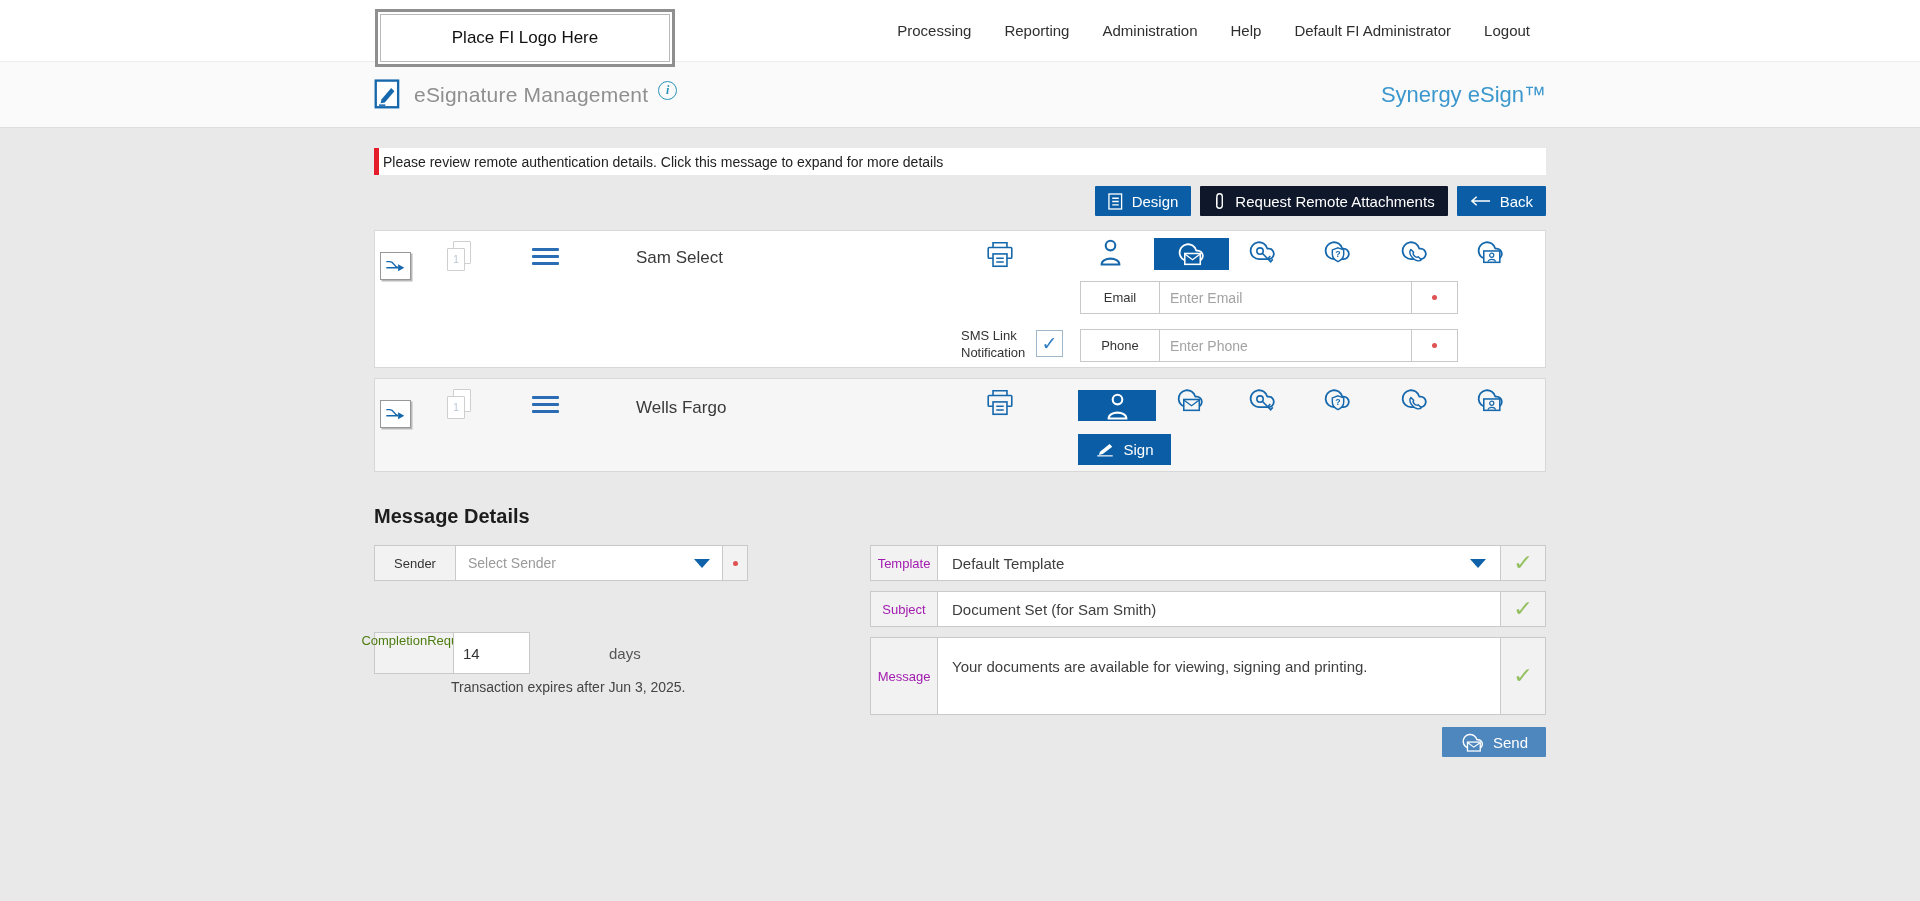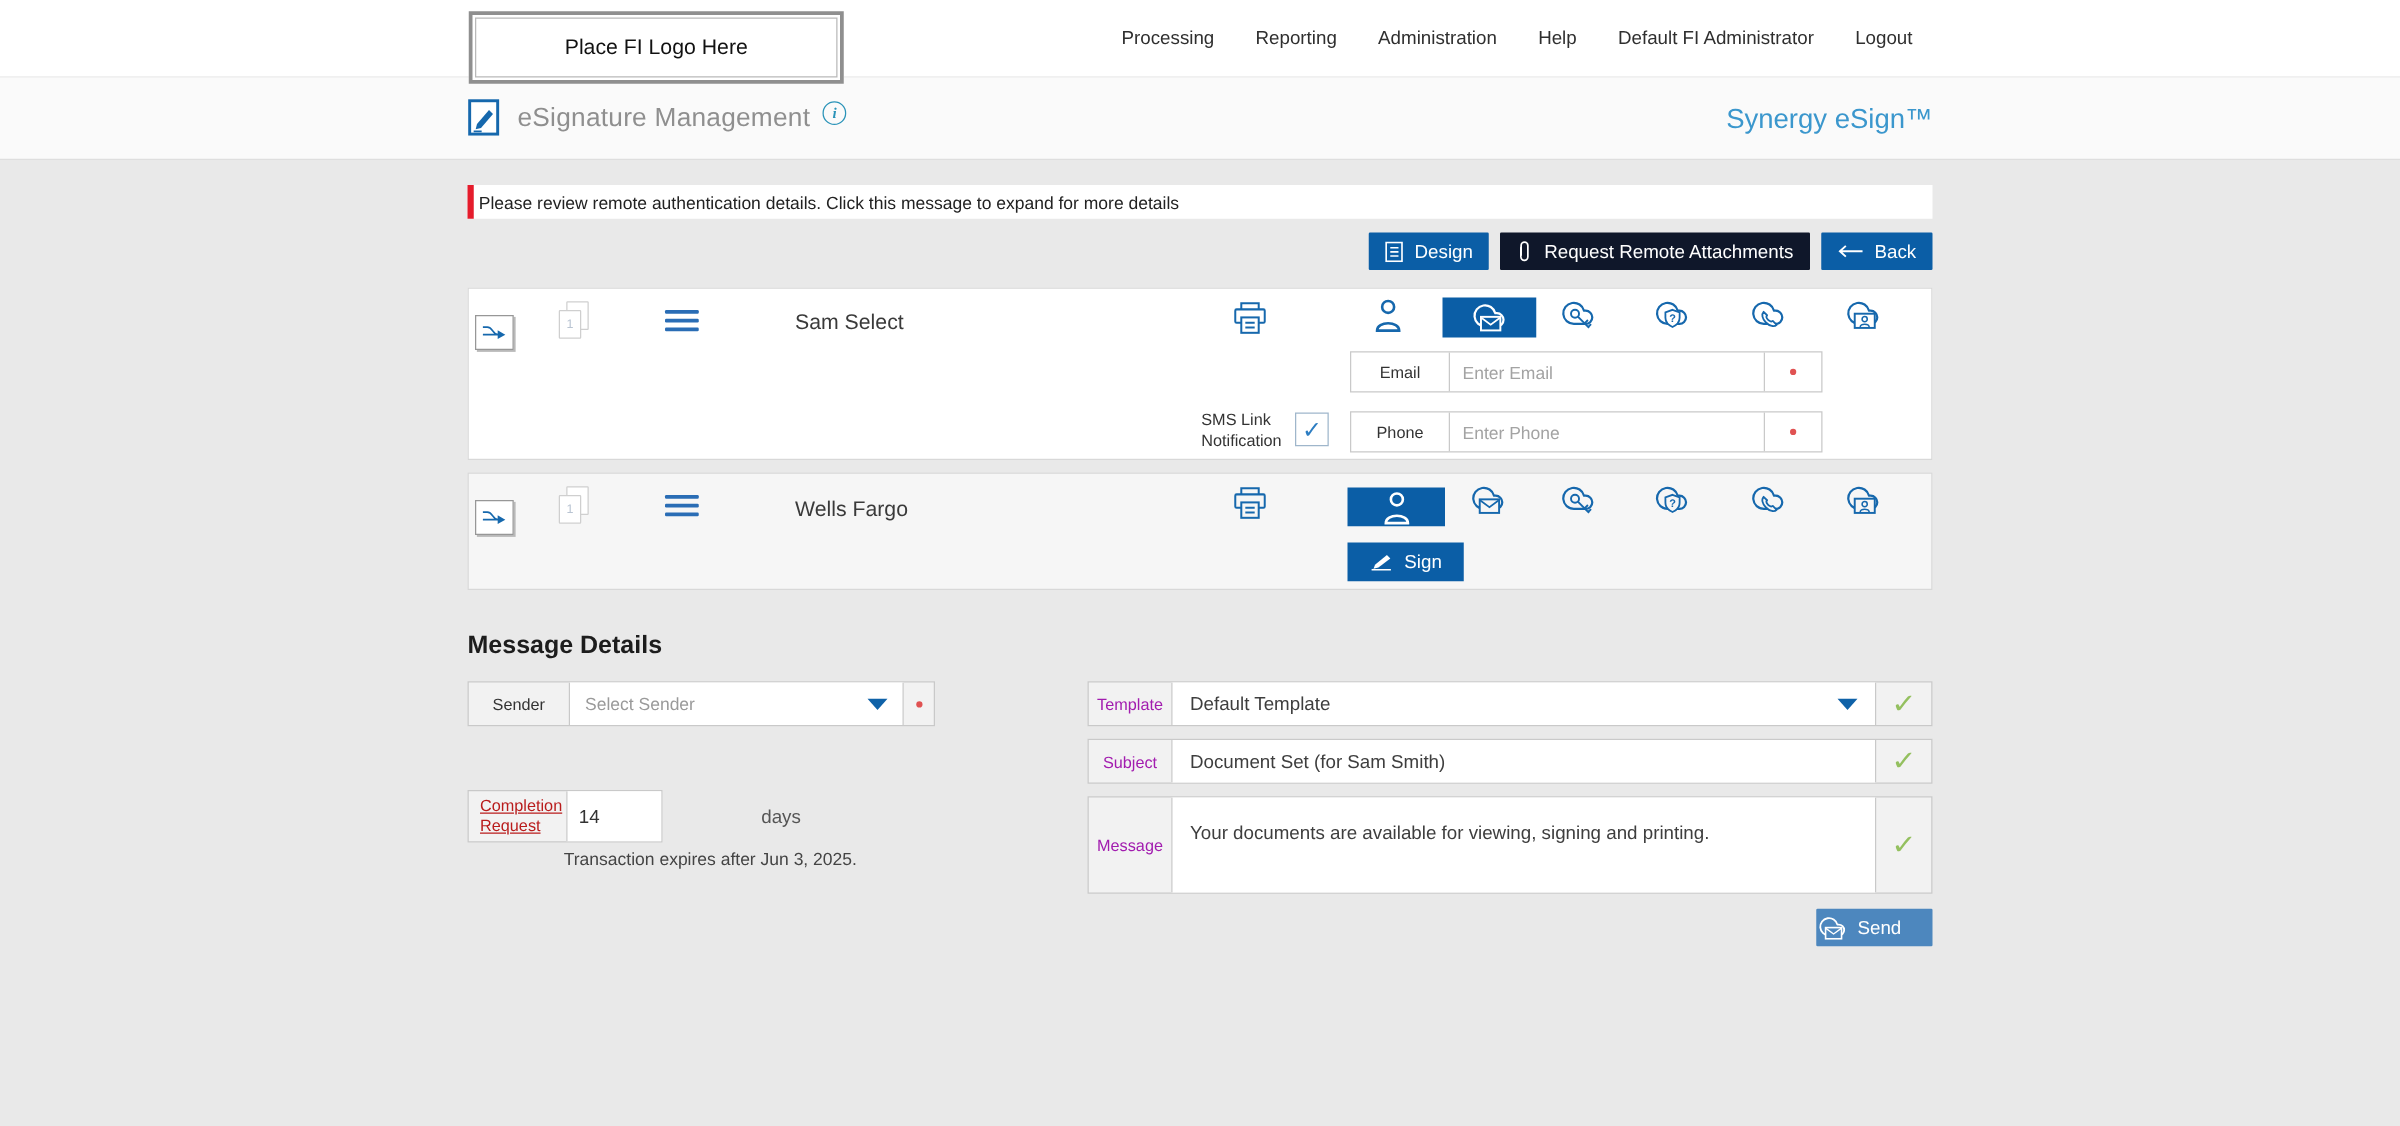--- a/index.html
+++ b/index.html
@@ -66,35 +66,35 @@
   .md-grid { margin-top:17px; display:flex; justify-content:space-between; align-items:flex-start; }
   .md-left { width:420px; }
   .md-right { width:676px; }
   .sender-row { width:374px; height:36px; background:#f2f2f2; border:1px solid #c9c9c9; display:flex; align-items:stretch; }
   .sender-label { width:80px; display:flex; align-items:center; justify-content:center; font-size:13px; color:#333; }
   .sender-select { flex:1; background:#fff; border-left:1px solid #c9c9c9; border-right:1px solid #c9c9c9; display:flex; align-items:center; padding:0 12px; font-size:14px; color:#9a9a9a; cursor:pointer; }
   .caret { width:0; height:0; border-left:8px solid transparent; border-right:8px solid transparent; border-top:9px solid #0f62a8; margin-left:auto; }
   .sender-req { width:24px; display:flex; align-items:center; justify-content:center; }
   .completion-wrap { margin-top:51px; display:flex; align-items:center; }
   .completion-row { width:156px; height:42px; background:#f2f2f2; border:1px solid #c9c9c9; display:flex; align-items:stretch; }
-  .completion-label { width:78px; font-size:13px; color:#b91c1c; line-height:16px; display:flex; flex-direction:column; justify-content:center; padding-left:9px;text-decoration:underline; }
+  .completion-label { width:78px; font-size:13px; color:#4d7c0f; line-height:16px; display:flex; flex-direction:row; justify-content:center; padding-left:9px; }
   .completion-input { width:76px; border:none; border-left:1px solid #c9c9c9; outline:none; background:#fff; font-size:15px; font-family:"Liberation Sans", sans-serif; color:#333; padding-left:9px; }
   .days-lbl { margin-left:79px; font-size:15px; color:#555; }
   .expiry-note { margin-top:5px; margin-left:77px; font-size:14px; color:#444; }
   .md-row { height:36px; background:#f2f2f2; border:1px solid #c9c9c9; display:flex; align-items:stretch; }
   .md-row + .md-row { margin-top:10px; }
   .md-label { width:66px; display:flex; align-items:center; justify-content:center; font-size:13px; color:#a21caf; text-align:left; }
   .md-value { flex:1; background:#fff; border-left:1px solid #c9c9c9; border-right:1px solid #c9c9c9; display:flex; align-items:center; padding:0 14px; font-size:15px; color:#3e3e3e; }
   .md-value.select { cursor:pointer; }
   .check-cell { width:44px; display:flex; align-items:center; justify-content:center; }
   .check-ic { color:#94c05f; font-size:22px; font-weight:400; transform:scaleX(1.1); }
   .msg-row { margin-top:8px; height:78px; }
   .msg-value { align-items:flex-start; padding-top:19px; line-height:20px; }
   .send-row { margin-top:12px; display:flex; justify-content:flex-end; }
-  .send-btn { width:93px; height:30px; background:#4d87be; color:#fff; font-size:15px; display:flex; align-items:center; justify-content:flex-start; gap:7px; cursor:pointer; --icbg:#4d87be; border-radius:1px; }
+  .send-btn { width:104px; height:30px; background:#4d87be; color:#fff; font-size:15px; display:flex; align-items:center; justify-content:center; gap:7px; cursor:pointer; --icbg:#4d87be; border-radius:1px; }
   .send-btn .cloud-ic { width:26px; height:23px; }
 </style>
 </head>
 <body>
 
 <svg width="0" height="0" style="position:absolute">
   <defs>
     <g id="def-cloud">
         <path d="M18 10h-1.26A8 8 0 1 0 9 20h9a5 5 0 0 0 0-10z" transform="translate(2.5,0) scale(1.02)" fill="none" stroke="currentColor" stroke-width="1.7" stroke-linejoin="round"></path>
       </g>

